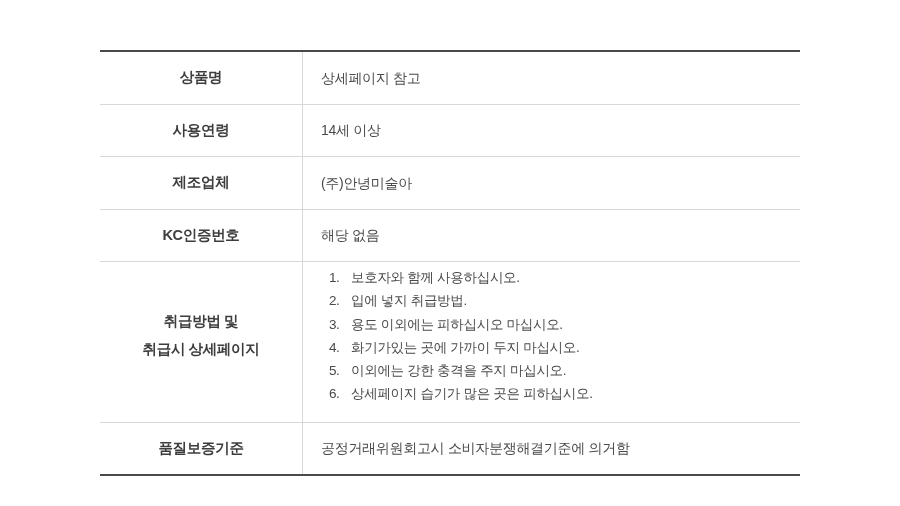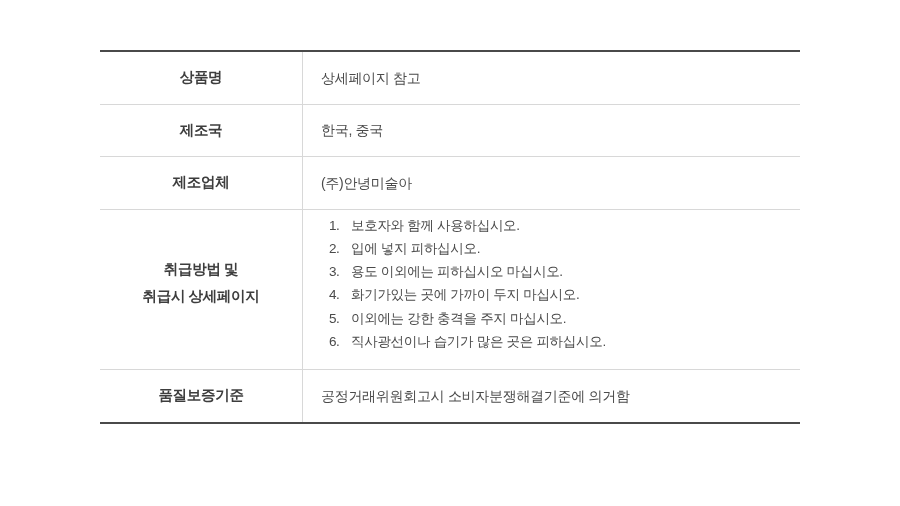--- a/index.html
+++ b/index.html
@@ -86,40 +86,44 @@
 <body>
 
 <div class="page">
   <table class="spec-table">
     <tbody>
       <tr>
         <td class="label-cell">상품명</td>
         <td class="value-cell">상세페이지 참고</td>
       </tr>
       <tr>
-        <td class="label-cell">제조국</td>
-        <td class="value-cell">한국, 중국</td>
+        <td class="label-cell">사용연령</td>
+        <td class="value-cell">14세 이상</td>
       </tr>
       <tr>
         <td class="label-cell">제조업체</td>
         <td class="value-cell">(주)안녕미술아</td>
+      </tr>
+      <tr>
+        <td class="label-cell">KC인증번호</td>
+        <td class="value-cell">해당 없음</td>
       </tr>
       <tr class="row-tall">
         <td class="label-cell">
           <span class="label-line">취급방법 및</span>
           <span class="label-line">취급시 상세페이지</span>
         </td>
         <td class="value-cell">
           <ol class="notice-list">
             <li>보호자와 함께 사용하십시오.</li>
-            <li>입에 넣지 피하십시오.</li>
+            <li>입에 넣지 취급방법.</li>
             <li>용도 이외에는 피하십시오 마십시오.</li>
             <li>화기가있는 곳에 가까이 두지 마십시오.</li>
             <li>이외에는 강한 충격을 주지 마십시오.</li>
-            <li>직사광선이나 습기가 많은 곳은 피하십시오.</li>
+            <li>상세페이지 습기가 많은 곳은 피하십시오.</li>
           </ol>
         </td>
       </tr>
       <tr>
         <td class="label-cell">품질보증기준</td>
         <td class="value-cell">공정거래위원회고시 소비자분쟁해결기준에 의거함</td>
       </tr>
 
     </tbody>
   </table>

